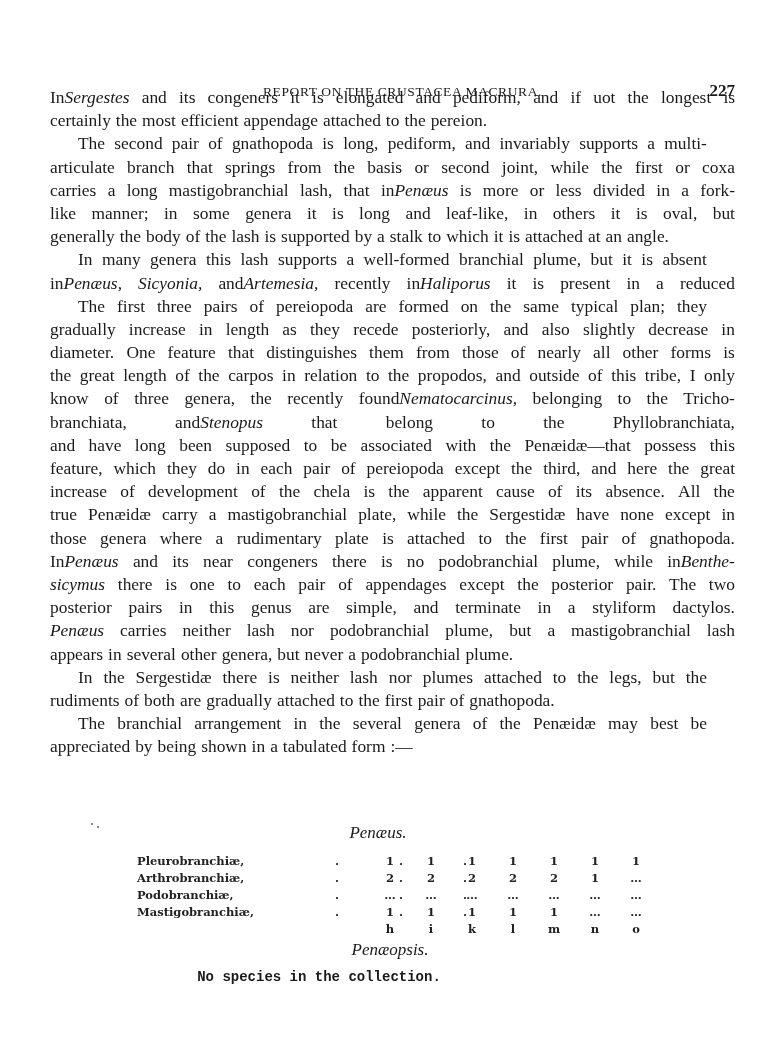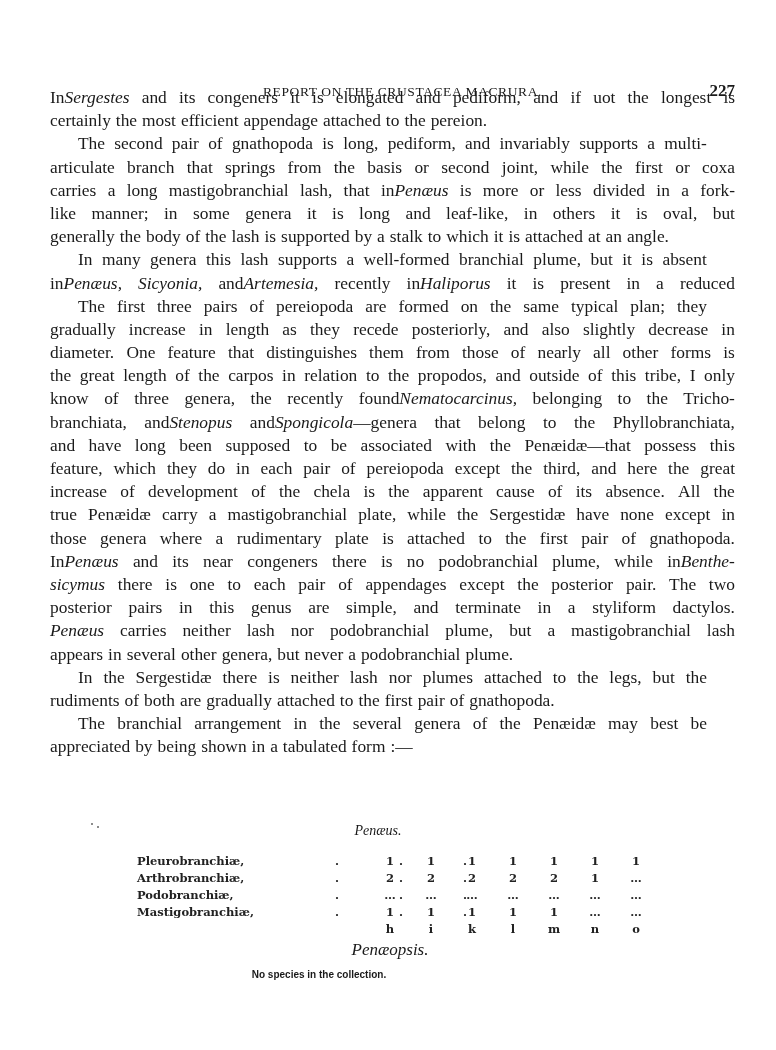--- a/index.html
+++ b/index.html
@@ -33,42 +33,42 @@
     .line.last { text-align-last: left; }
     .line.indent { padding-left: 28px; }
     .line-inner { display: flex; justify-content: space-between; width: 100%; }
     .line.indent .line-inner { width: calc(100% - 28px); }
     .line.last .line-inner { justify-content: flex-start; gap: 5px; }
     .w { display: inline-block; }
     i, .it { font-style: italic; }
 
     .table-title {
       position: absolute; top: 823px; left: 0; width: 748px; text-align: center;
-      font-family: "Liberation Serif", serif; font-style: italic; font-size: 14px;
+      font-family: "Liberation Serif", serif; font-style: italic; font-size: 17px;
       padding-left: 8px; box-sizing: border-box;
     }
     .gill-table {
       position: absolute; top: 853px; left: 137px;
       font-family: "DejaVu Serif", serif; font-size: 11.5px; line-height: 17px;
       font-weight: bold; color: #222;
     }
     .trow { position: relative; height: 17px; width: 520px; }
     .trow .label { position: absolute; left: 0; top: 0; }
     .trow .dot { position: absolute; top: 0; }
     .trow .cell { position: absolute; top: 0; width: 20px; text-align: center; }
     .letters .cell { font-weight: bold; }
 
     .subhead {
       position: absolute; top: 940px; left: 0; width: 776px; text-align: center;
       font-family: "Liberation Serif", serif; font-style: italic; font-size: 17px;
       padding-left: 4px; box-sizing: border-box;
     }
     .note {
       position: absolute; top: 969px; left: 0; width: 634px; text-align: center;
-      font-family: Liberation Sans, sans-serif; font-size: 10px; font-weight: bold;
+      font-family: Liberation Mono, monospace; font-size: 14px; font-weight: bold;
       padding-left: 4px; box-sizing: border-box;
     }
     .speck { position: absolute; width: 2px; height: 2px; background: #666; border-radius: 1px; }
   </style>
 </head>
 <body>
 
 <div class="page">
 
   <div class="running-head">
@@ -334,21 +334,20 @@
             <span class="w"><span>belonging</span></span>
             <span class="w"><span>to</span></span>
             <span class="w"><span>the</span></span>
             <span class="w"><span>Tricho-</span></span>
           </div>
         </div>
         <div class="line">
           <div class="line-inner">
             <span class="w"><span>branchiata,</span></span>
             <span class="w"><span>and</span><i>Stenopus</i></span>
-            <span class="w"><span>and</span><i>Spongicola</i><span>—genera</span></span>
             <span class="w"><span>that</span></span>
             <span class="w"><span>belong</span></span>
             <span class="w"><span>to</span></span>
             <span class="w"><span>the</span></span>
             <span class="w"><span>Phyllobranchiata,</span></span>
           </div>
         </div>
         <div class="line">
           <div class="line-inner">
             <span class="w"><span>and</span></span>

